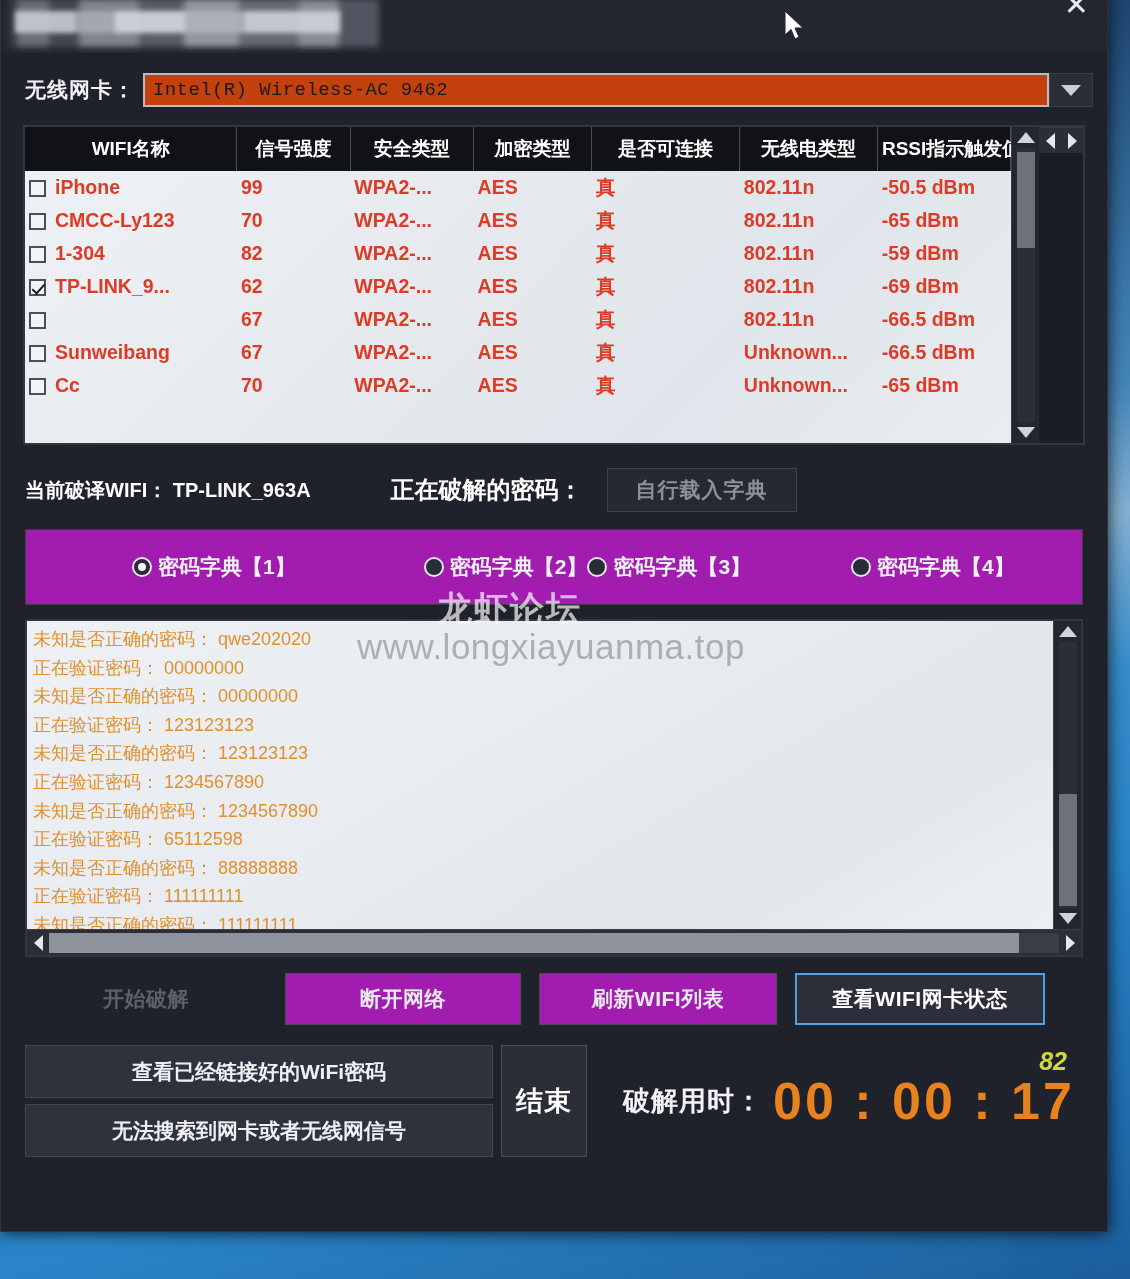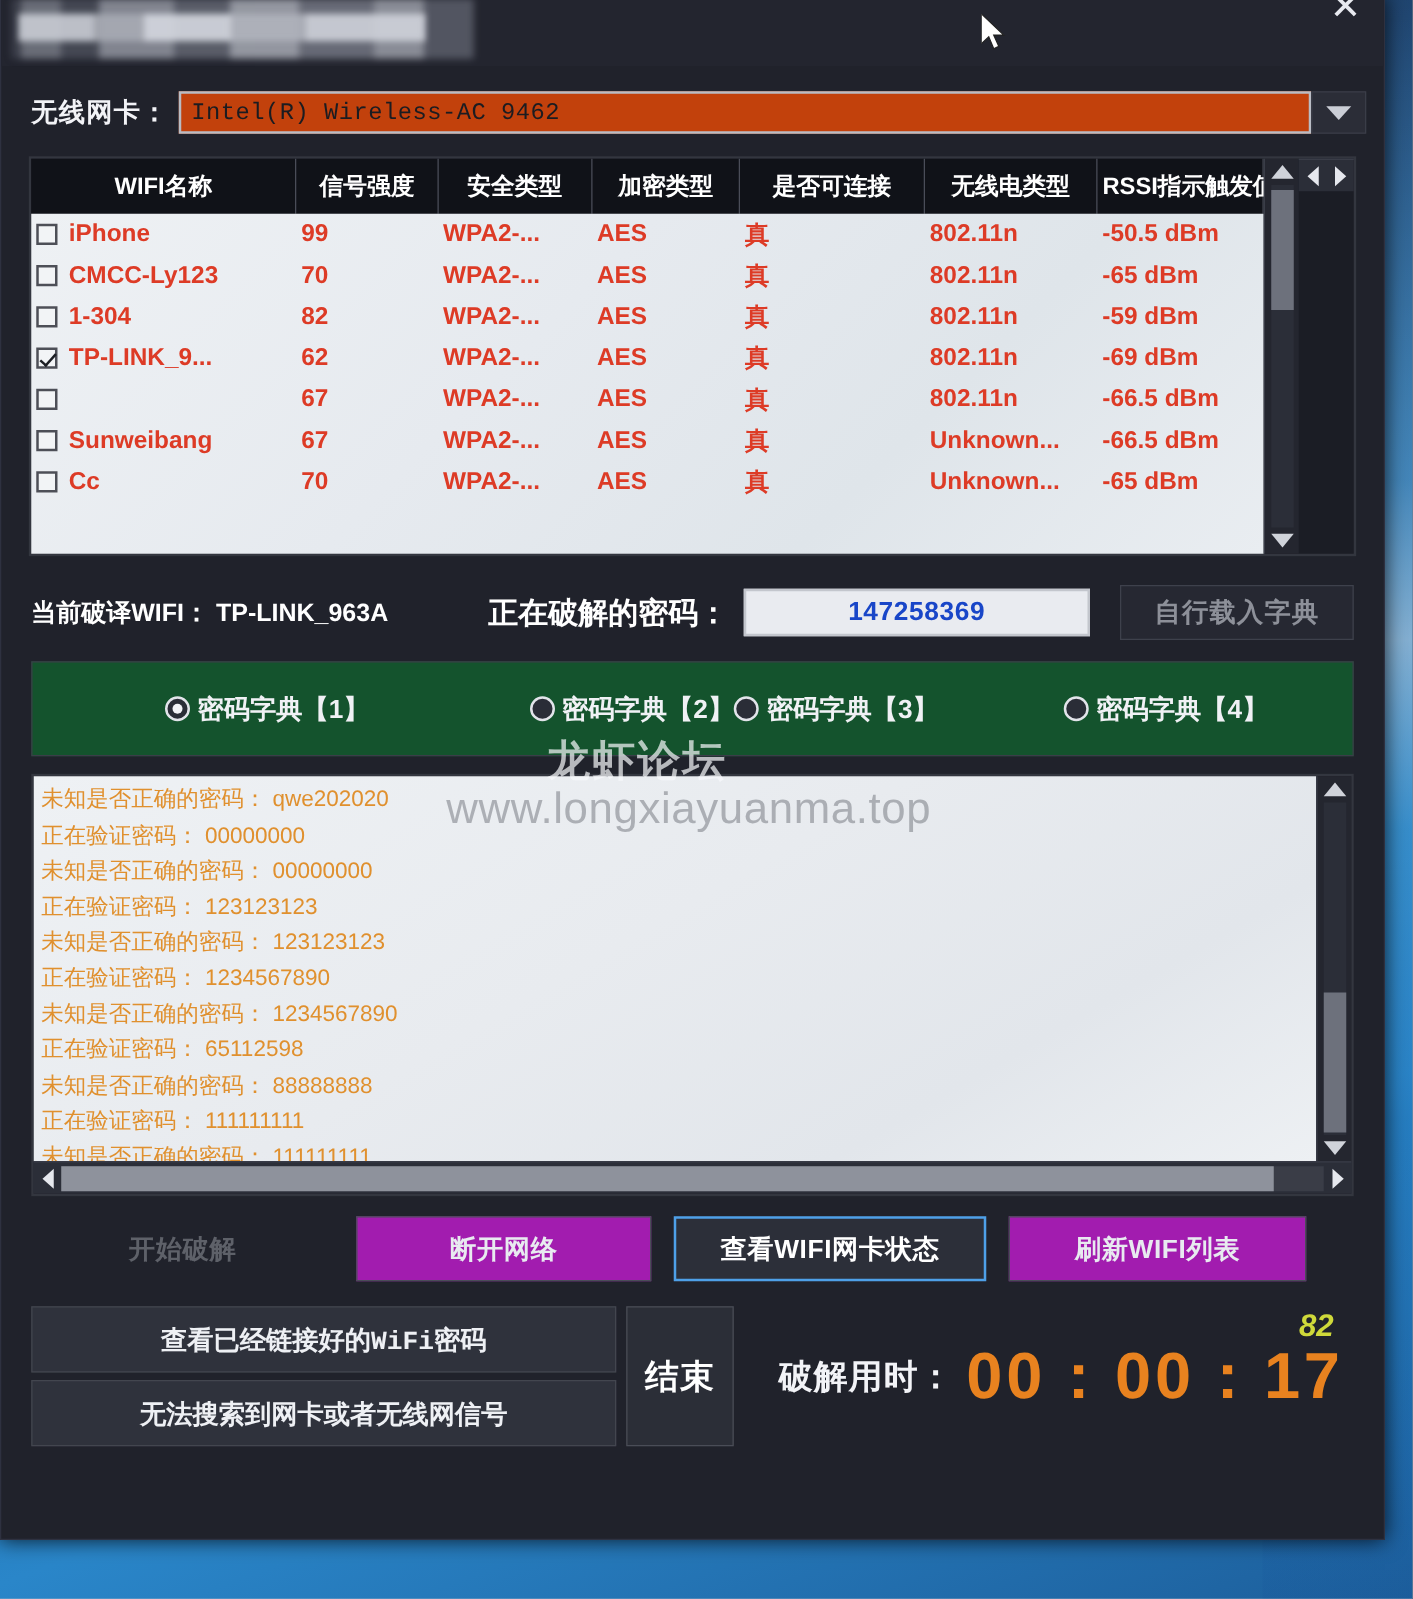--- a/index.html
+++ b/index.html
@@ -212,21 +212,21 @@
     border: 1px solid #3e414c;
     color: #8d9099; font-size: 21px; font-weight: bold;
     display: flex; align-items: center; justify-content: center;
     letter-spacing: 1px;
   }
 
   
   .radio-panel {
     margin: 16px 10px 0 10px;
     height: 76px;
-    background: #14532d;
+    background: #a21caf;
     border: 1px solid #3b3e49;
     display: flex; align-items: center;
     padding: 0 30px;
   }
   .radio-item {
     display: flex; align-items: center;
     color: #f0f1f5; font-size: 21px; font-weight: bold;
   }
   .radio-item + .radio-item { margin-left: 0; }
   .radio-panel .radio-item:nth-child(1) { margin-left: 76px; }
@@ -327,21 +327,21 @@
   }
   .bottom-left {
     width: 468px; display: flex; flex-direction: column; gap: 6px;
   }
   .wide-btn {
     flex: 1;
     background: #2f323c;
     border: 1px solid #43464f;
     color: #eef0f4;
     font-size: 21px; font-weight: bold;
-    display: flex; align-items: center; justify-content: center; font-family: Liberation Mono, monospace;
+    display: flex; align-items: center; justify-content: center;
   }
   .end-btn {
     margin-left: 8px;
     width: 86px;
     background: #2b2e37;
     border: 1px solid #4a4d57;
     color: #ffffff;
     font-size: 27px; font-weight: bold;
     display: flex; align-items: center; justify-content: center;
     letter-spacing: 1px;
@@ -515,21 +515,20 @@
         <div class="hs-track">
           <div class="hs-thumb"></div>
         </div>
         <div class="hs-arrow-r"></div>
       </div>
     </div>
 
     <div class="status-row">
       <div class="status-current">当前破译WIFI： TP-LINK_963A</div>
       <div class="status-cracking">正在破解的密码：</div>
-      <div class="pw-box">147258369</div>
       <div class="dict-btn">自行载入字典</div>
     </div>
 
     <div class="radio-panel" id="radio-group">
         <div class="radio-item">
           <span class="rdo on"></span>
           <span>密码字典【1】</span>
         </div>
         <div class="radio-item">
           <span class="rdo"></span>
@@ -574,22 +573,22 @@
           <div class="hs-thumb"></div>
         </div>
         <div class="hs-arrow-r"></div>
       </div>
       <div class="watermark-url">www.longxiayuanma.top</div>
     </div>
 
     <div class="btn-row">
       <div class="btn btn-disabled">开始破解</div>
       <div class="btn btn-normal btn-w1">断开网络</div>
+      <div class="btn btn-normal btn-w2">刷新WIFI列表</div>
       <div class="btn btn-focus">查看WIFI网卡状态</div>
-      <div class="btn btn-normal btn-w2">刷新WIFI列表</div>
     </div>
 
     <div class="bottom-row">
       <div class="bottom-left">
         <div class="wide-btn">查看已经链接好的WiFi密码</div>
         <div class="wide-btn">无法搜索到网卡或者无线网信号</div>
       </div>
       <div class="end-btn">结束</div>
       <div class="timer-box">
         <span class="timer-label">破解用时：</span>

